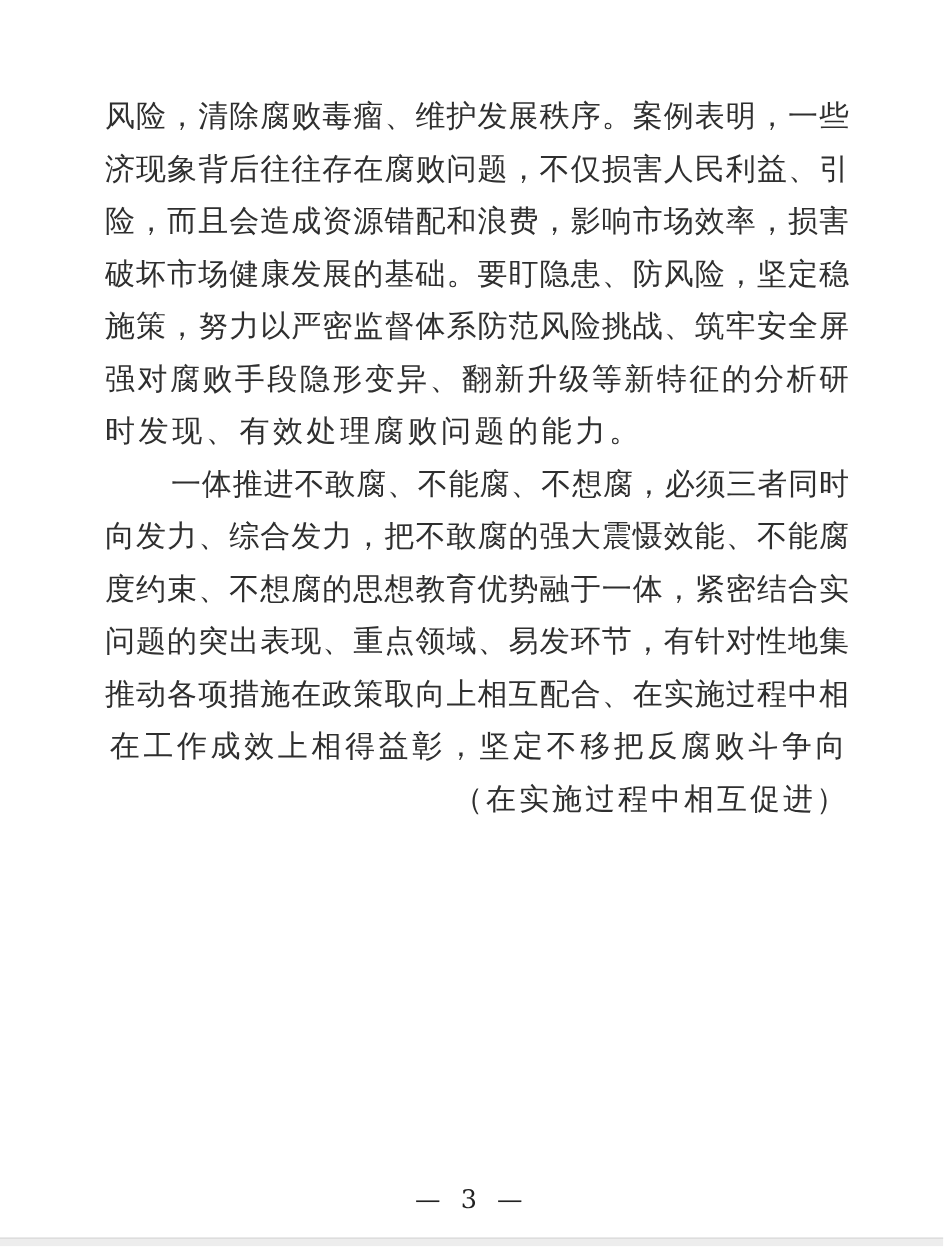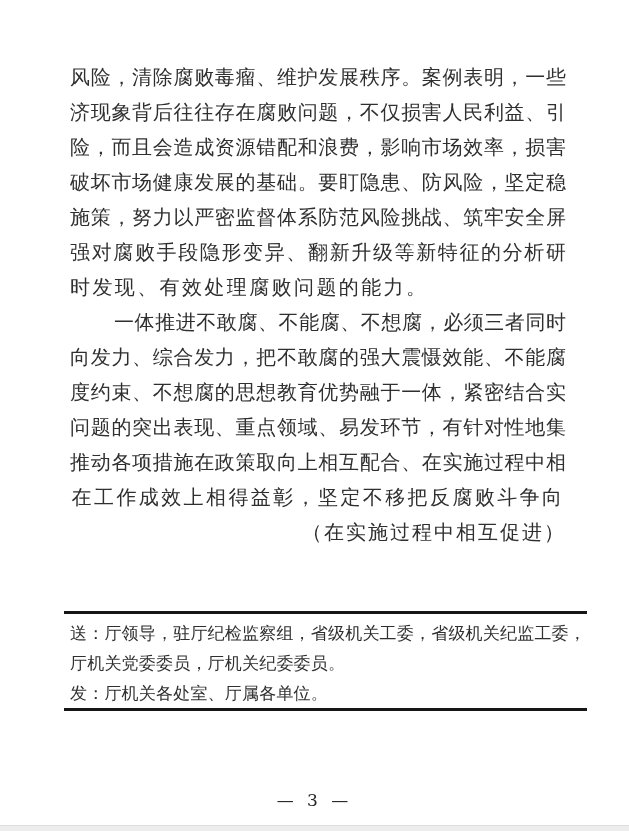--- a/index.html
+++ b/index.html
@@ -22,21 +22,21 @@
   .line {
     font-size: 20px;
     line-height: 35px;
     height: 35px;
     letter-spacing: 0;
     text-align: justify;
     text-align-last: justify;
     overflow: hidden;
   }
   .line.para-end {
-    text-align: center;
+    text-align: right;
     text-align-last: left;
     letter-spacing: 2.4px;
   }
   .line.indent { text-indent: 2.2em; }
   .line.citation {
     text-align: right;
     text-align-last: right;
     letter-spacing: 2px;
   }
   
@@ -104,25 +104,18 @@
       <div class="line">向发力、综合发力，把不敢腐的强大震慑效能、不能腐的刚性制</div>
       <div class="line">度约束、不想腐的思想教育优势融于一体，紧密结合实际，找准</div>
       <div class="line">问题的突出表现、重点领域、易发环节，有针对性地集中整治，</div>
       <div class="line">推动各项措施在政策取向上相互配合、在实施过程中相互促进、</div>
       <div class="line para-end">在工作成效上相得益彰，坚定不移把反腐败斗争向纵深推进。</div>
     </div>
 
     <div class="line citation">（在实施过程中相互促进）</div>
   </div>
 
-  <div class="distribution">
-    <div class="dist-inner">
-      <div class="dist-line">送：厅领导，驻厅纪检监察组，省级机关工委，省级机关纪监工委，</div>
-      <div class="dist-line">厅机关党委委员，厅机关纪委委员。</div>
-      <div class="dist-line">发：厅机关各处室、厅属各单位。</div>
-    </div>
-  </div>
 
   <div class="page-number">— 3 —</div>
 
   <div class="scan-edge"></div>
 
 </div>
 
 </body></html>

